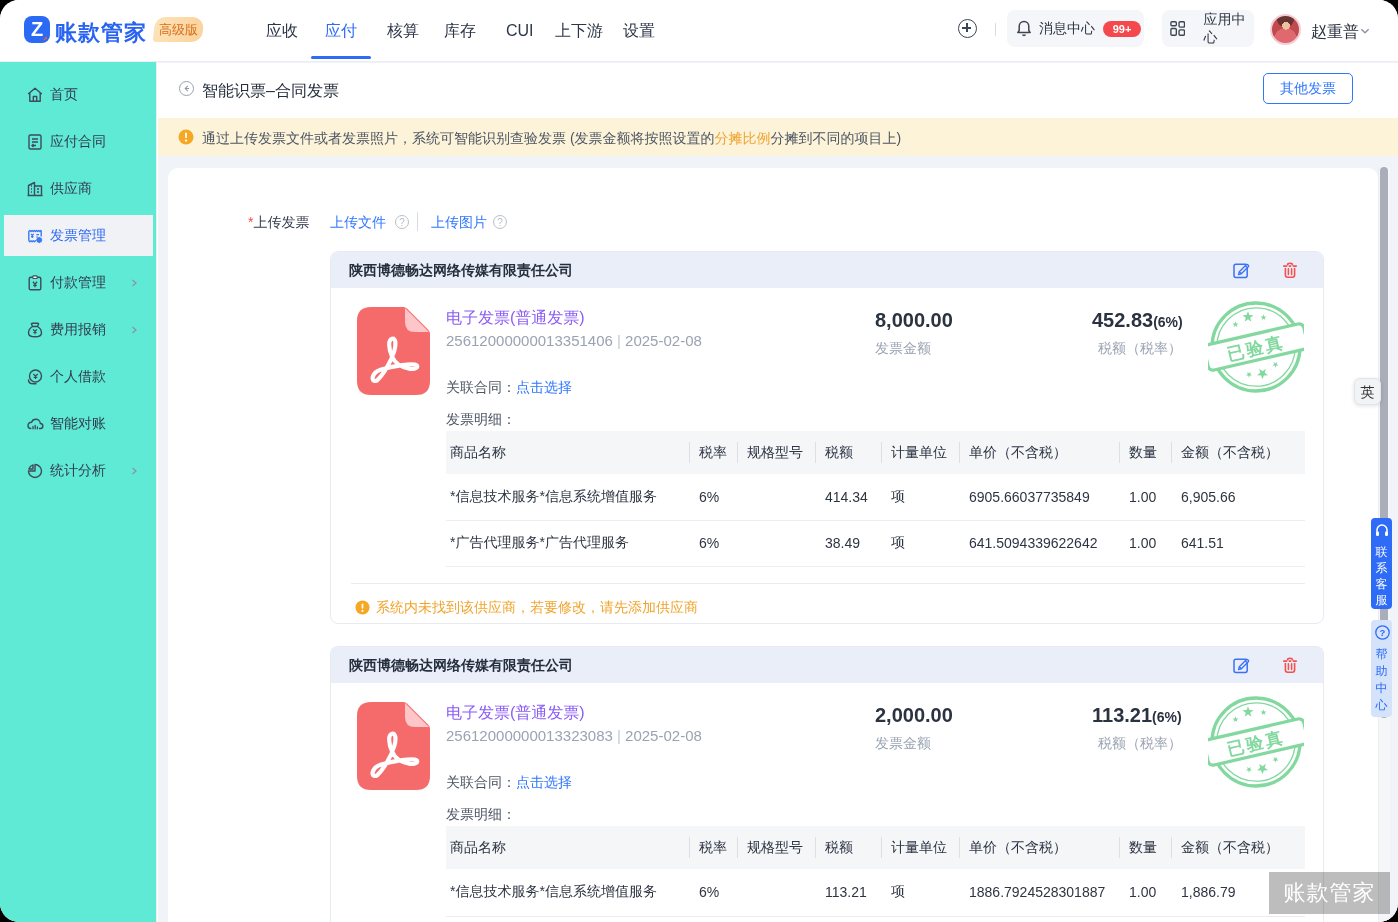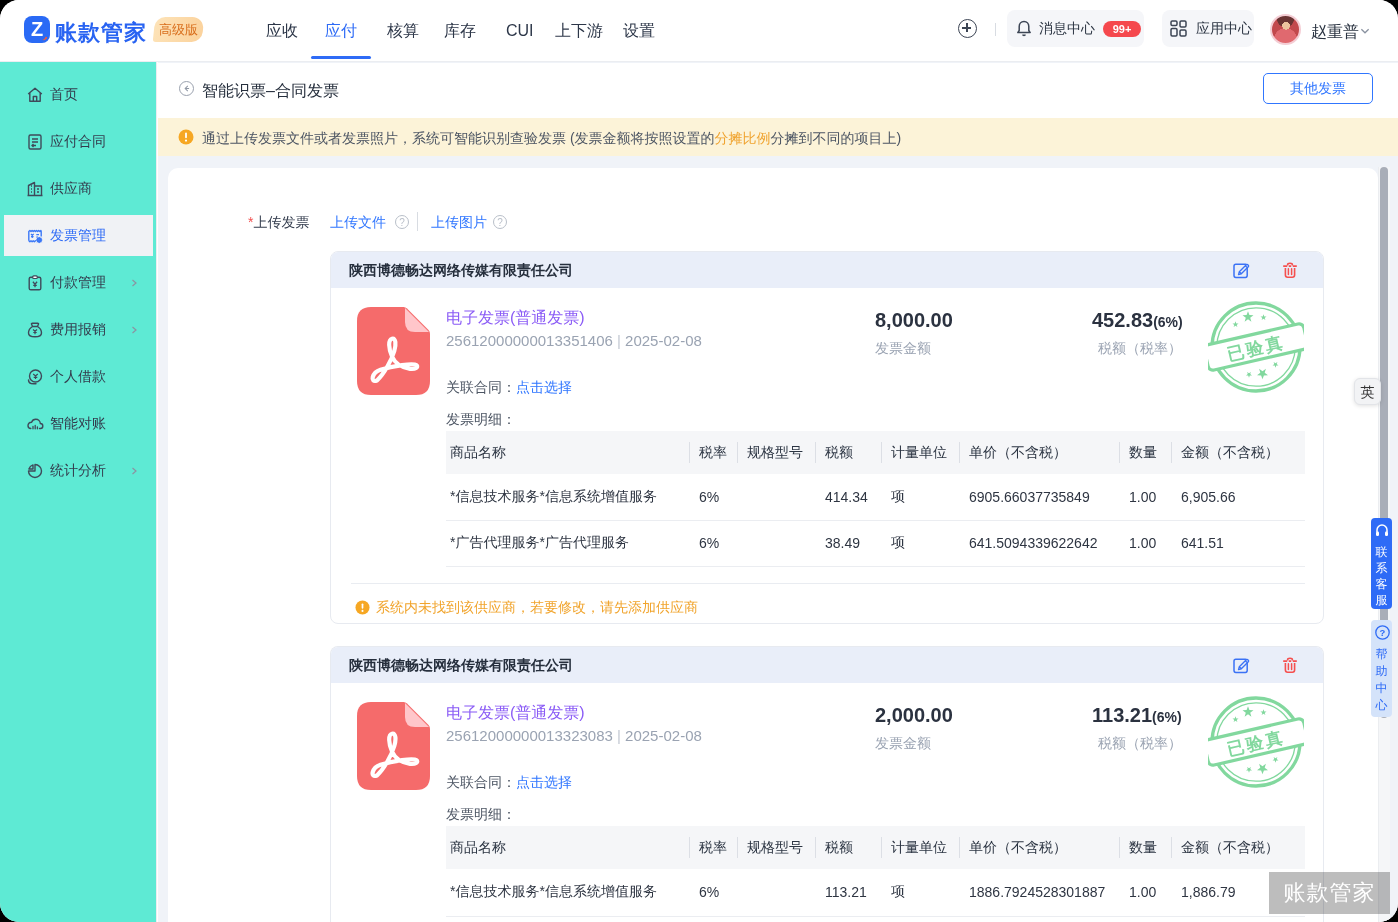--- a/index.html
+++ b/index.html
@@ -39,21 +39,21 @@
 .sbitem .ic { position:absolute; left:26px; top:50%; transform:translateY(-50%); width:18px; height:18px; }
 .sbitem .chev { position:absolute; left:130px; top:50%; transform:translateY(-50%); width:8px; height:8px; }
 
 
 #main { position:absolute; left:158px; top:62px; width:1240px; height:860px; background-color:#f0f3f8;
   background-image: radial-gradient(circle, #e3e8ef 0.5px, rgba(0,0,0,0) 0.7px), radial-gradient(circle, #e3e8ef 0.5px, rgba(0,0,0,0) 0.7px);
   background-size:4px 4px; background-position:0 0, 2px 2px; }
 #titlebar { position:absolute; left:158px; top:63px; width:1240px; height:55px; background:#fff; z-index:5; }
 #backcirc { position:absolute; left:179px; top:81px; width:15px; height:15px; border:1px solid #9aa1ae; border-radius:50%; z-index:6; }
 #pagetitle { position:absolute; left:202px; top:81px; font-size:16px; font-weight:500; color:#262f3d; z-index:6; }
-#otherbtn { position:absolute; left:1263px; top:73px; width:110px; height:31px; border:1px solid #3076ff; border-radius:5px; color:#3076ff; font-size:14px; text-align:center; line-height:29px; z-index:6; }
+#otherbtn { position:absolute; left:1263px; top:73px; width:90px; height:31px; border:1px solid #3076ff; border-radius:5px; color:#3076ff; font-size:14px; text-align:center; line-height:29px; z-index:6; }
 #notice { position:absolute; left:158px; top:118px; width:1240px; height:38px; background:#fcf3d8; z-index:5; }
 #notice .ic { position:absolute; left:20px; top:7px; }
 #notice .t { position:absolute; left:44px; top:12px; font-size:14px; color:#4c5563; }
 #notice .t .or { color:#f0a32f; }
 
 #panel { position:absolute; left:168px; top:168px; width:1210px; height:754px; background:#fff; border-radius:10px 10px 0 0; z-index:4; }
 
 
 #sctrack { position:absolute; left:1378px; top:167px; width:12px; height:755px; background:#f5f6f8; border-left:1px solid #ebedf0; z-index:8; }
 #scthumb { position:absolute; left:1380px; top:167px; width:8px; height:551px; background:#a9aeb8; border-radius:4px; z-index:9; }
@@ -135,21 +135,21 @@
     </div>
     <div class="tbbox" id="appbox">
       <svg style="margin-left:8px;" width="17" height="17" viewBox="0 0 17 17">
           <g fill="none" stroke="#3c4554" stroke-width="1.5">
             <rect x="1" y="1" width="6" height="4.5" rx="1.2"></rect>
             <rect x="10" y="1" width="6" height="6" rx="1.2"></rect>
             <rect x="1" y="8.5" width="6" height="7.5" rx="1.2"></rect>
             <rect x="10" y="10" width="6" height="6" rx="1.2"></rect>
           </g>
         </svg>
-      <span class="lbl" style="margin-left:9px;">应用中心</span>
+      <span class="lbl" style="margin-left:18px;">应用中心</span>
     </div>
     <div id="avatar"></div>
     <div id="uname">赵重普</div>
     <svg id="uchev" width="11" height="11" viewBox="0 0 11 11">
         <path d="M1.5 3.5 L5.5 7.5 L9.5 3.5" fill="none" stroke="#8b93a1" stroke-width="1.4"></path>
       </svg>
   </div>
 
   <div id="sidebar">
     <div class="sbitem" style="top:14px;">

